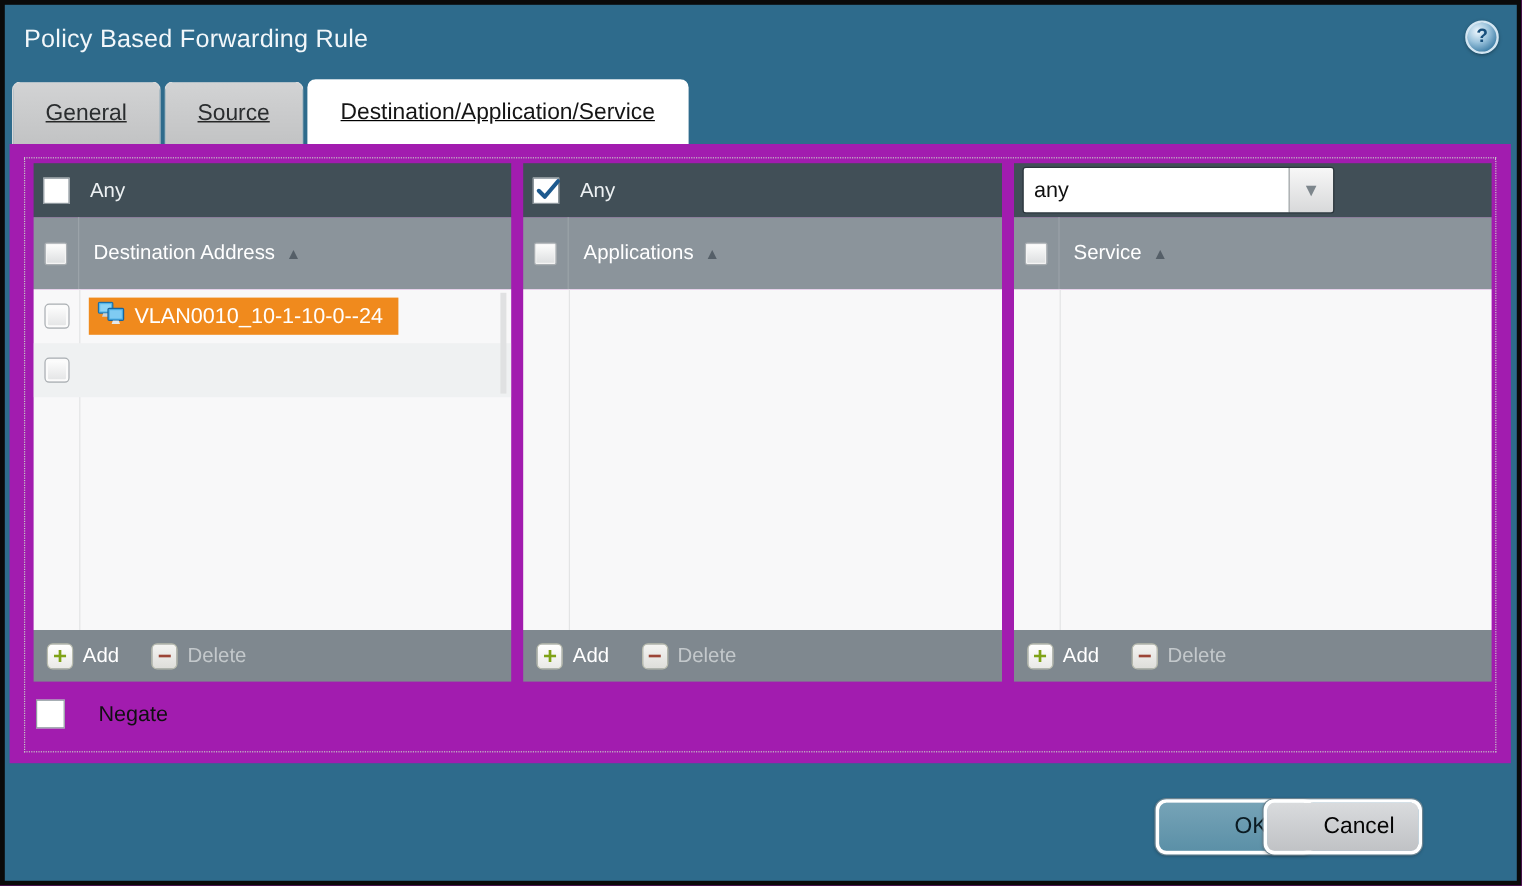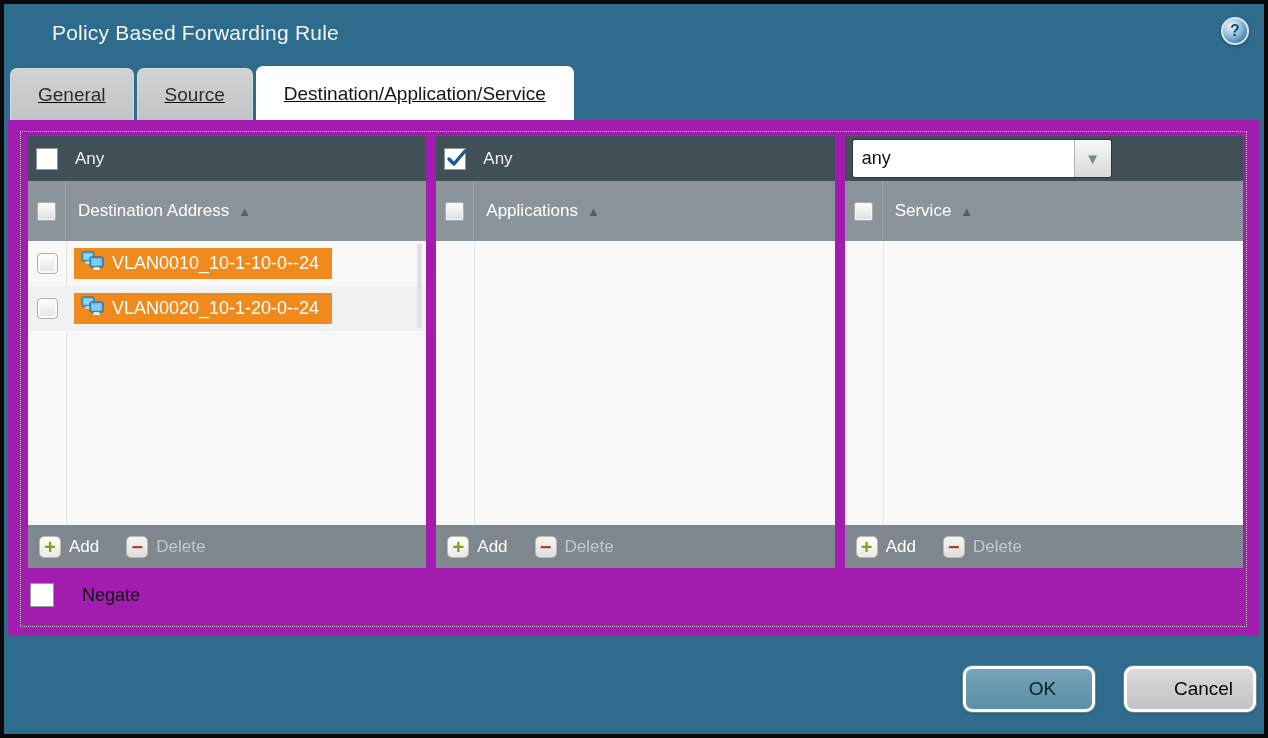--- a/index.html
+++ b/index.html
@@ -10,21 +10,21 @@
     position: relative;
     overflow: hidden;
   }
   .dialog {
     position: absolute; left: 4px; top: 4px; width: 1260px; height: 730px;
     background: #2e6b8c;
   }
   
   .title {
     position: absolute; left: 16px; top: 17px;
-    color: #f2f7fa; font-size: 21px; letter-spacing: .2px; margin-left: 32px;
+    color: #f2f7fa; font-size: 21px; letter-spacing: .2px;
   }
   .help {
     position: absolute; right: 15px; top: 13px; width: 28px; height: 28px;
     border-radius: 50%;
     background: radial-gradient(circle at 35% 30%, #eef7fd 0%, #9cc4dd 40%, #4885ac 75%, #2d6a8e 100%);
     border: 2px solid #d4e6f2;
     box-shadow: 0 1px 3px rgba(0,0,0,.35);
     display: flex; align-items: center; justify-content: center;
     color: #174f7c; font-weight: bold; font-size: 16px; cursor: pointer;
   }
@@ -141,21 +141,21 @@
   .cb-negate { width: 24px; height: 24px; background: #fff; border: 1px solid #909aa0; cursor: pointer; }
   
   .btn {
     position: absolute; width: 132px; height: 46px; top: 662px;
     border-radius: 9px; border: 3px solid #fff;
     box-shadow: 0 0 0 1px #6e8490, 0 1px 3px rgba(0,0,0,.3);
     display: flex; align-items: center; justify-content: center;
     font-size: 19px; cursor: pointer; padding-left: 27px;
   }
   .btn.ok { left: 959px; background: linear-gradient(#76a3b7, #5b90a7); color: #0b1b23; }
-  .btn.cancel { left: 1120px; background: linear-gradient(#d9dbdd, #c0c2c5); color: #050505; }
+  .btn.cancel { left: 1049px; background: linear-gradient(#d9dbdd, #c0c2c5); color: #050505; }
 </style>
 </head>
 <body>
 
 <div class="dialog">
 
   <div class="title">Policy Based Forwarding Rule</div>
   <div class="help">
     <span>?</span>
   </div>
@@ -206,33 +206,20 @@
                   <path d="M13 16 L18 16 L19 19 L12 19 Z" fill="#e3e8ec"></path>
                 </svg>
               </span>
               <span>VLAN0010_10-1-10-0--24</span>
             </div>
           </div>
           <div class="lrow alt">
             <div class="cbcell">
               <div class="cb-row"></div>
             </div>
-            <div class="chip">
-              <span>
-                <svg width="24" height="20" viewBox="0 0 24 20">
-                  <rect x="1" y="1" width="12" height="9" rx="1" fill="#55b6e8" stroke="#1f6fa6" stroke-width="1"></rect>
-                  <rect x="2.5" y="2.5" width="9" height="6" fill="#8ed4f5"></rect>
-                  <path d="M5 10 L9 10 L10 13 L4 13 Z" fill="#c9d2d8"></path>
-                  <rect x="9" y="6" width="13" height="10" rx="1" fill="#49ace3" stroke="#1a649c" stroke-width="1"></rect>
-                  <rect x="10.5" y="7.5" width="10" height="7" fill="#7fcbf2"></rect>
-                  <path d="M13 16 L18 16 L19 19 L12 19 Z" fill="#e3e8ec"></path>
-                </svg>
-              </span>
-              <span>VLAN0020_10-1-20-0--24</span>
-            </div>
           </div>
           <div class="scrollbar"></div>
         </div>
         <div class="pfoot">
           <div class="footbtn add">
             <span class="ico-sq">+</span>
             <span class="flabel">Add</span>
           </div>
           <div class="footbtn del">
             <span class="ico-sq">−</span>

